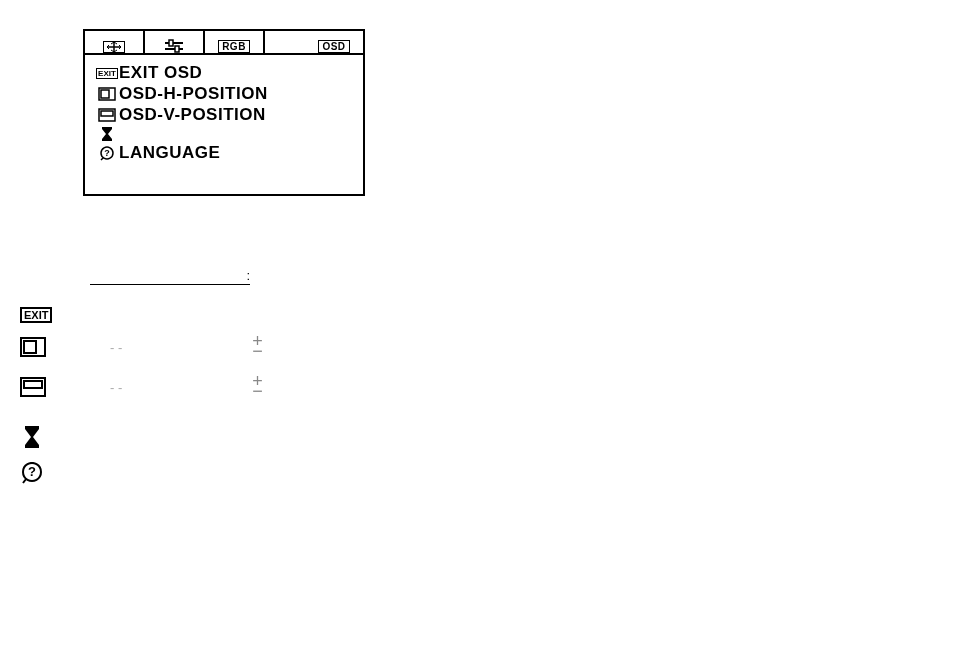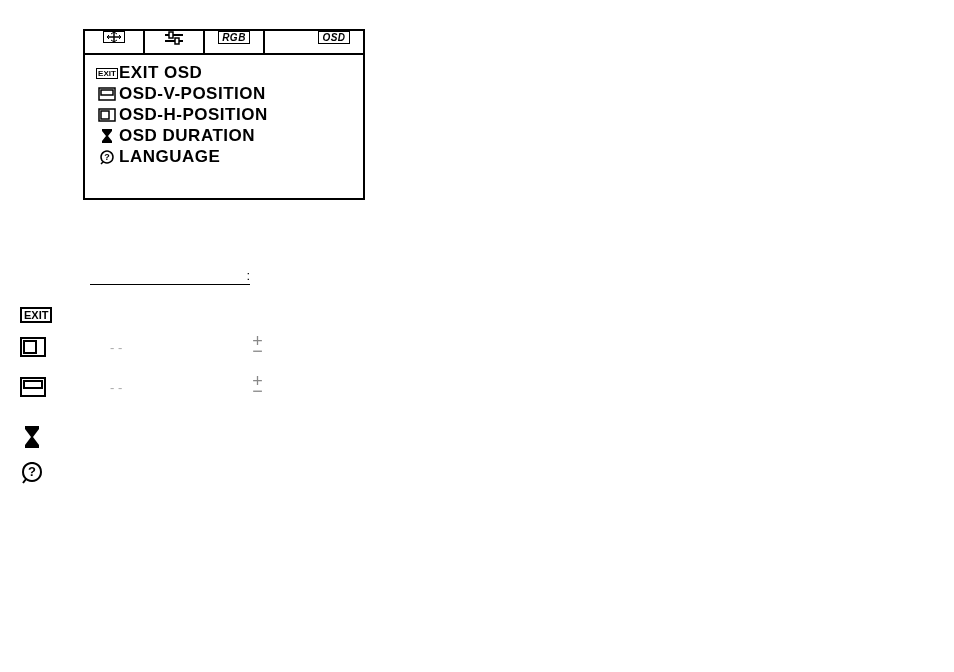--- a/index.html
+++ b/index.html
@@ -21,23 +21,22 @@
   }
   .tab-row {
     display: flex;
     border-bottom: 2px solid #000;
     height: 22px;
   }
   .tab-cell {
     flex: 1;
     border-right: 2px solid #000;
     display: flex;
-    align-items: flex-start;
+    align-items: flex-end;
     justify-content: center;
-    font-style: italic;
   }
   .tab-cell:last-child { border-right: none; padding-left: 40px; }
   .tab-icon-box {
     border: 1.5px solid #000;
     padding: 0 3px;
     font-weight: bold;
     font-size: 10px;
     letter-spacing: 0.5px;
   }
   .menu-area {
@@ -143,41 +142,40 @@
     <div class="menu-row">
       <span class="menu-icon">
         <span style="border:1.5px solid #000;font-size:8px;font-weight:bold;padding:0 1px;">EXIT</span>
       </span>
       <span class="menu-label">EXIT OSD</span>
     </div>
     <div class="menu-row">
       <span class="menu-icon">
         <svg width="18" height="14" viewBox="0 0 18 14">
           <rect x="1" y="1" width="16" height="12" fill="none" stroke="#000" stroke-width="1.5"></rect>
-          <rect x="3" y="3" width="12" height="5" fill="none" stroke="#000" stroke-width="1.5"></rect>
-        </svg>
-      </span>
-      <span class="menu-label">OSD-V-POSITION</span>
+          <rect x="3" y="3" width="8" height="8" fill="none" stroke="#000" stroke-width="1.5"></rect>
+        </svg>
+      </span>
+      <span class="menu-label">OSD-H-POSITION</span>
     </div>
     <div class="menu-row">
       <span class="menu-icon">
         <svg width="18" height="14" viewBox="0 0 18 14">
           <rect x="1" y="1" width="16" height="12" fill="none" stroke="#000" stroke-width="1.5"></rect>
-          <rect x="3" y="3" width="8" height="8" fill="none" stroke="#000" stroke-width="1.5"></rect>
-        </svg>
-      </span>
-      <span class="menu-label">OSD-H-POSITION</span>
+          <rect x="3" y="3" width="12" height="5" fill="none" stroke="#000" stroke-width="1.5"></rect>
+        </svg>
+      </span>
+      <span class="menu-label">OSD-V-POSITION</span>
     </div>
     <div class="menu-row">
       <span class="menu-icon">
         <svg width="14" height="16" viewBox="0 0 14 16">
           <path d="M2 1 L12 1 L12 3 L8 8 L12 13 L12 15 L2 15 L2 13 L6 8 L2 3 Z" fill="#000"></path>
         </svg>
       </span>
-      <span class="menu-label">OSD DURATION</span>
     </div>
     <div class="menu-row">
       <span class="menu-icon">
         <svg width="16" height="15" viewBox="0 0 16 15">
           <path d="M2 7 A6 6 0 1 1 2 7.01 M4 12 L2 14" fill="none" stroke="#000" stroke-width="1.5"></path>
           <text x="8" y="10" font-size="9" font-weight="bold" text-anchor="middle" fill="#000">?</text>
         </svg>
       </span>
       <span class="menu-label">LANGUAGE</span>
     </div>

